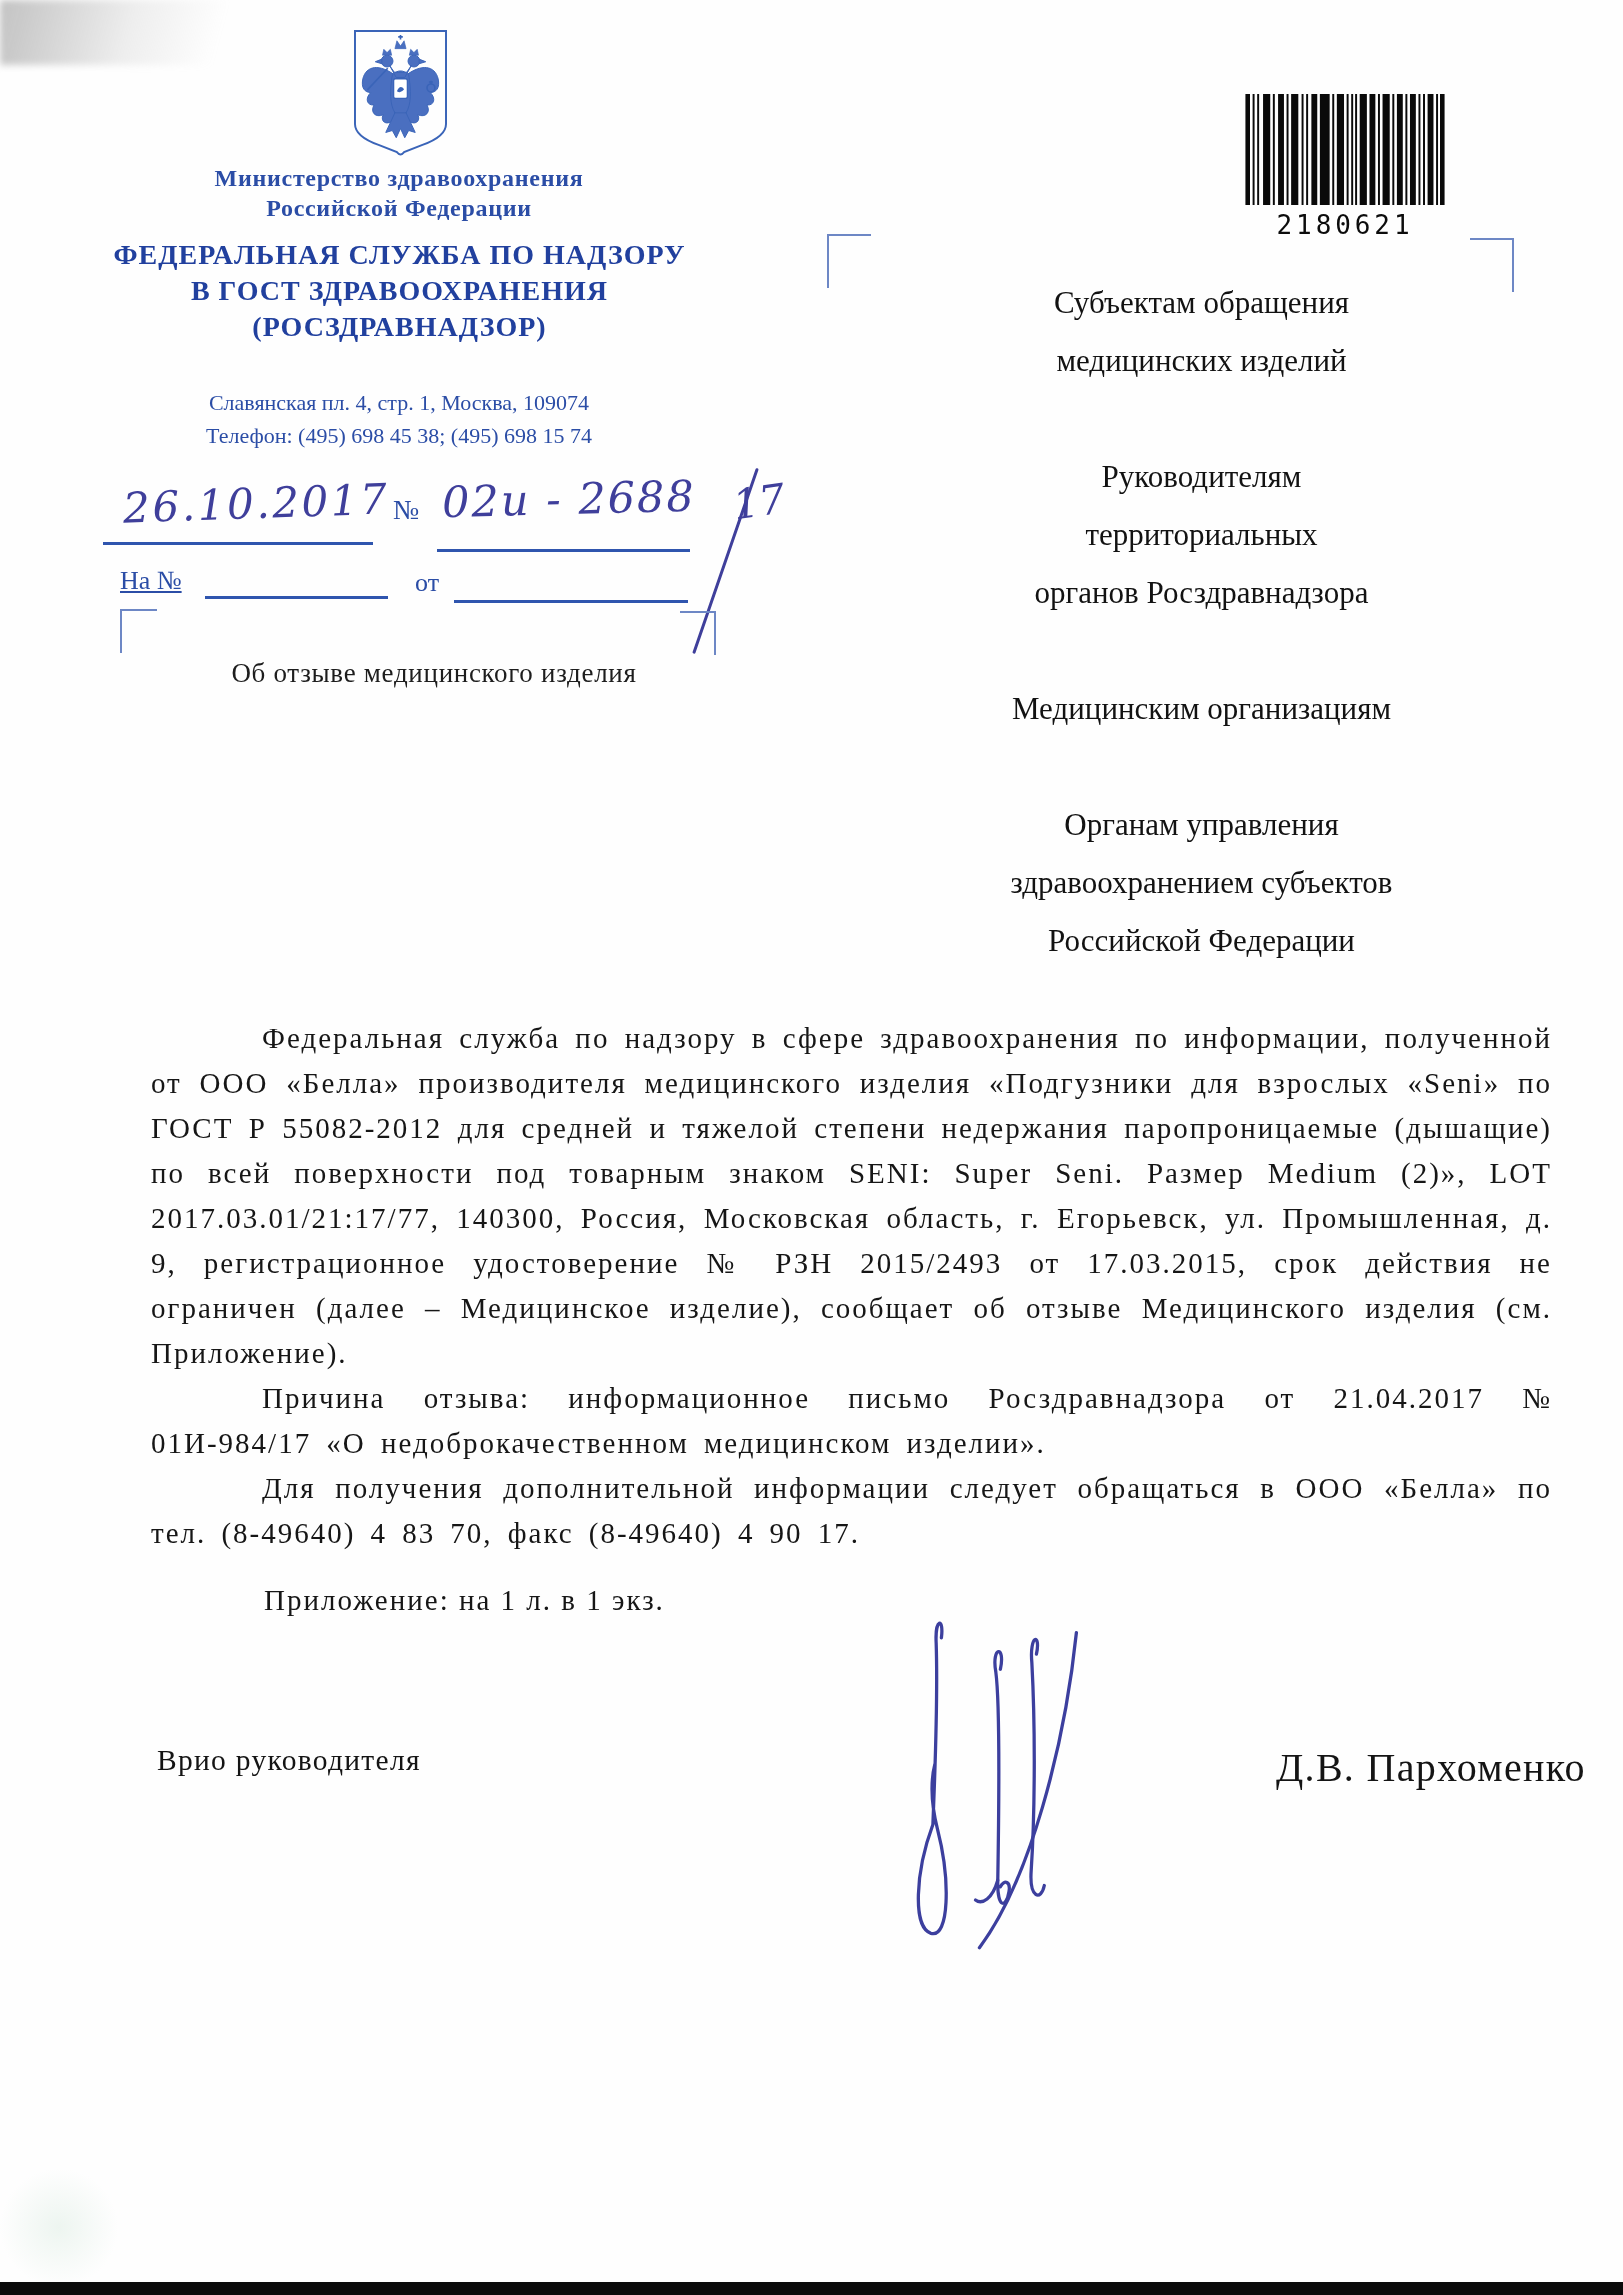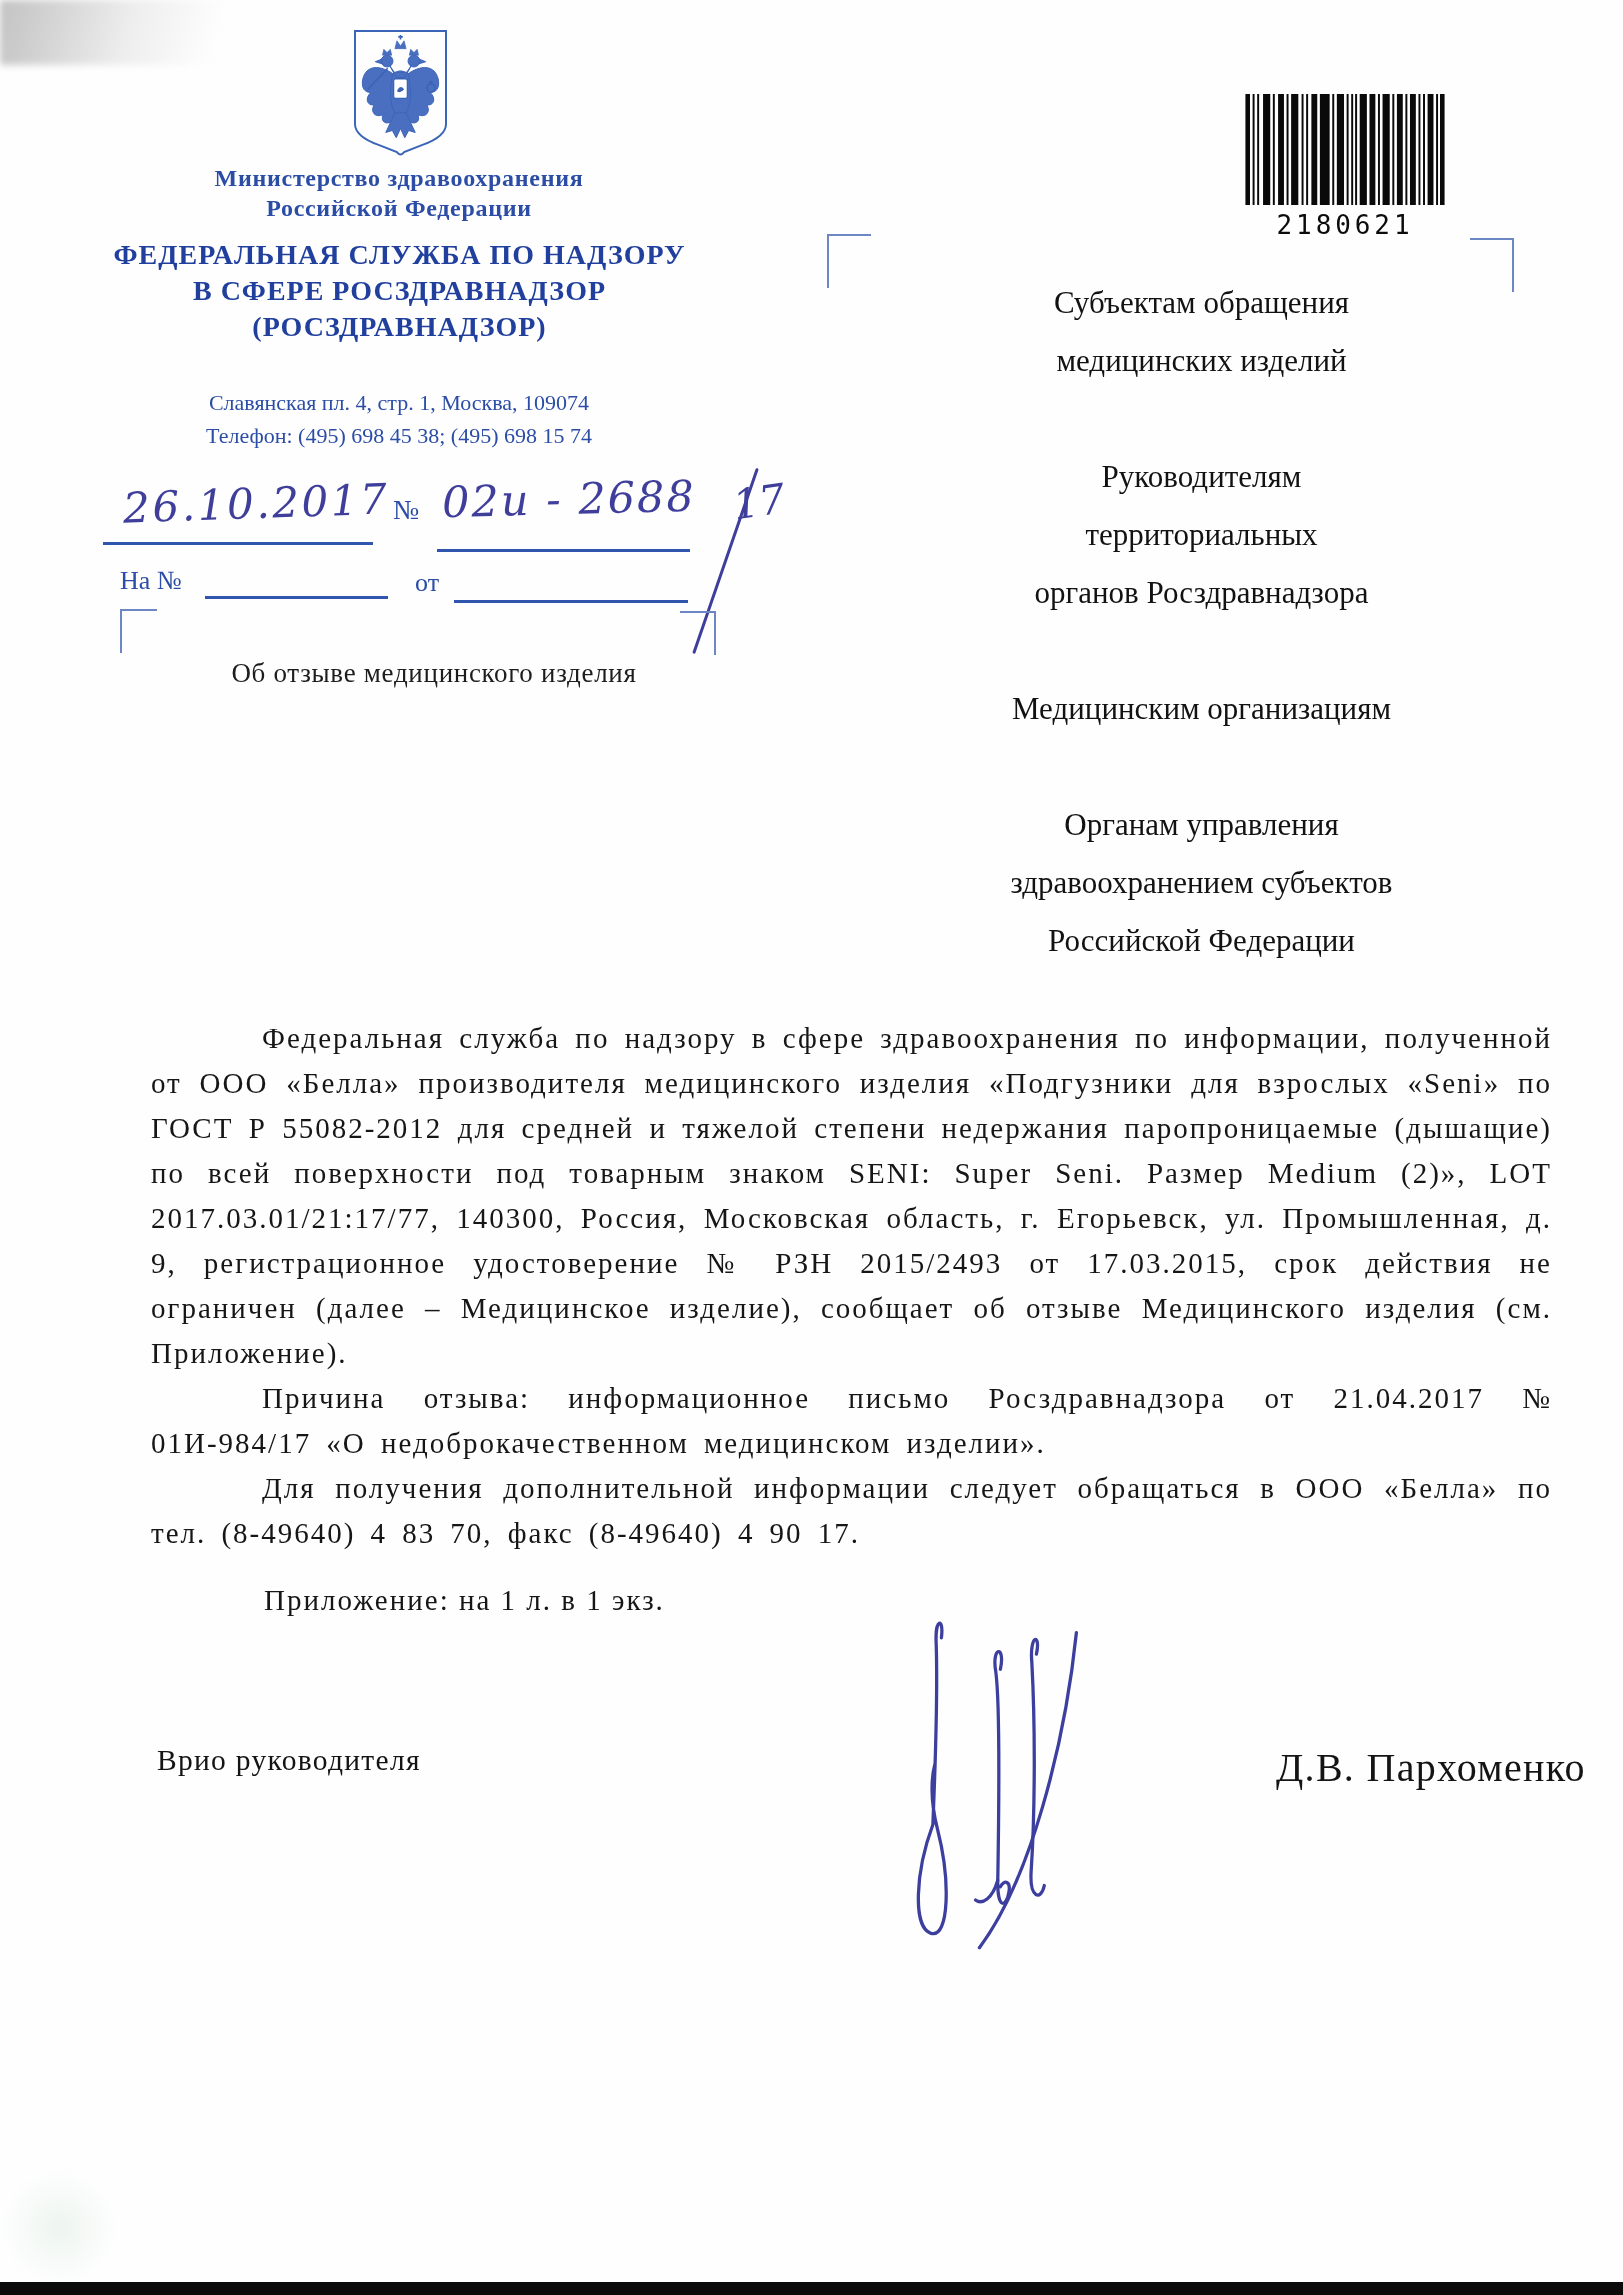--- a/index.html
+++ b/index.html
@@ -37,21 +37,21 @@
   .hw-suffix{left:733px;top:478px;font-size:41px;transform:rotate(-8deg);}
   .slash{position:absolute;left:724px;top:463px;width:3.3px;height:196px;background:#3f3f9b;
          transform:rotate(19deg);border-radius:2px;}
   .uline{position:absolute;height:2.6px;background:#2f55ae;}
   .ul-date{left:103px;top:542px;width:270px;}
   .ul-num{left:437px;top:549px;width:253px;}
   .ul-ref1{left:205px;top:596px;width:183px;}
   .ul-ref2{left:454px;top:600px;width:234px;}
   .form-label{position:absolute;color:#2b4da6;font-size:26px;white-space:nowrap;}
   .lbl-no{left:393px;top:494px;font-size:27.5px;}
-  .lbl-nano{left:120px;top:566px;}
+  .lbl-nano{left:120px;top:566px;text-decoration:underline;}
   .lbl-ot{left:415px;top:568px;}
 
   
   .bracket{position:absolute;border:0 solid #6d87c5;}
   .br-tl{border-left-width:2.6px;border-top-width:2.6px;}
   .br-tr{border-right-width:2.6px;border-top-width:2.6px;}
   .subj-bl{left:120px;top:609px;width:35px;height:42px;}
   .subj-br{left:680px;top:611px;width:34px;height:42px;}
   .recip-bl{left:827px;top:234px;width:42px;height:52px;}
   .recip-br{left:1470px;top:238px;width:42px;height:52px;}
@@ -111,21 +111,21 @@
     <rect x="68" y="76" width="21" height="30" rx="3" fill="#ffffff" stroke="#3a64b8" stroke-width="2"></rect>
     <path d="M73 95 Q78 84 84 92 Q79 99 73 95 Z" fill="#3a64b8"></path>
   </svg>
 
   <div class="ministry">
     <div>Министерство здравоохранения</div>
     <div>Российской Федерации</div>
   </div>
   <div class="service">
     <div>ФЕДЕРАЛЬНАЯ СЛУЖБА ПО НАДЗОРУ</div>
-    <div>В СФЕРЕ РОСЗДРАВНАДЗОР</div>
+    <div>В ГОСТ ЗДРАВООХРАНЕНИЯ</div>
     <div>(РОСЗДРАВНАДЗОР)</div>
   </div>
   <div class="address">
     <div>Славянская пл. 4, стр. 1, Москва, 109074</div>
     <div>Телефон: (495) 698 45 38; (495) 698 15 74</div>
   </div>
 
   <div class="barcode">
     <svg width="200" height="111" viewBox="0 0 305 170">
       <g fill="#0a0a0a">

